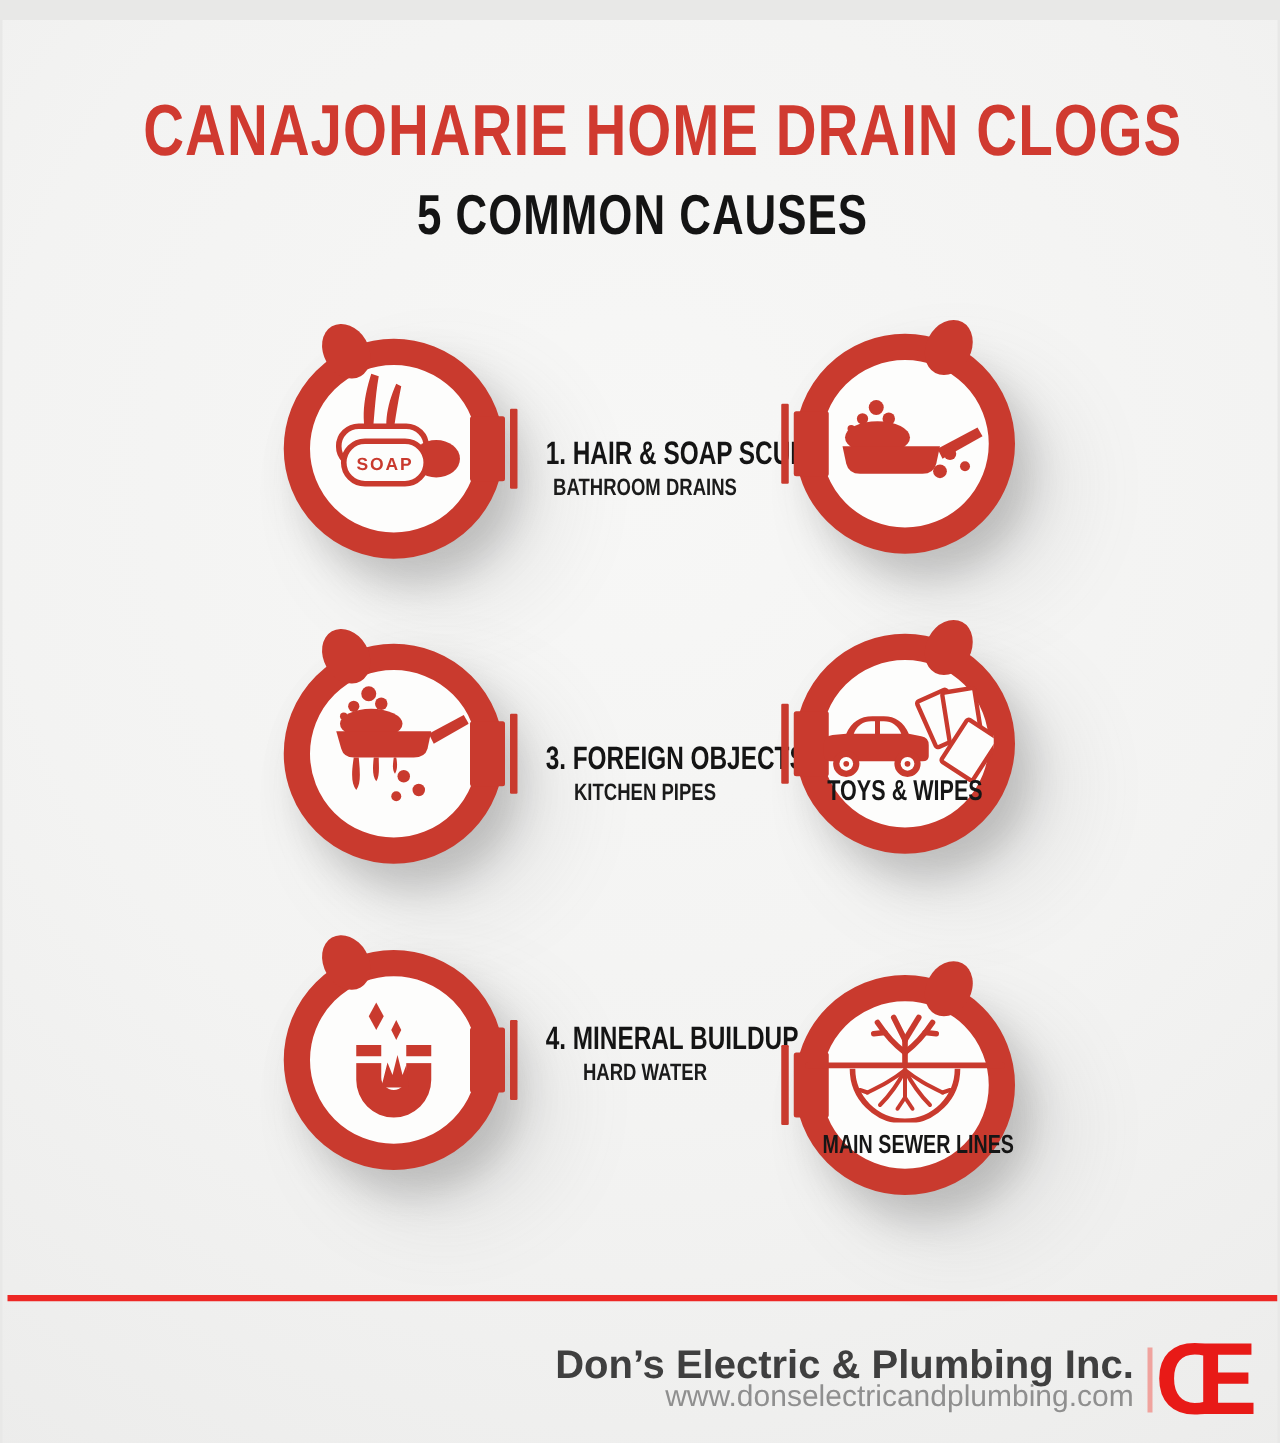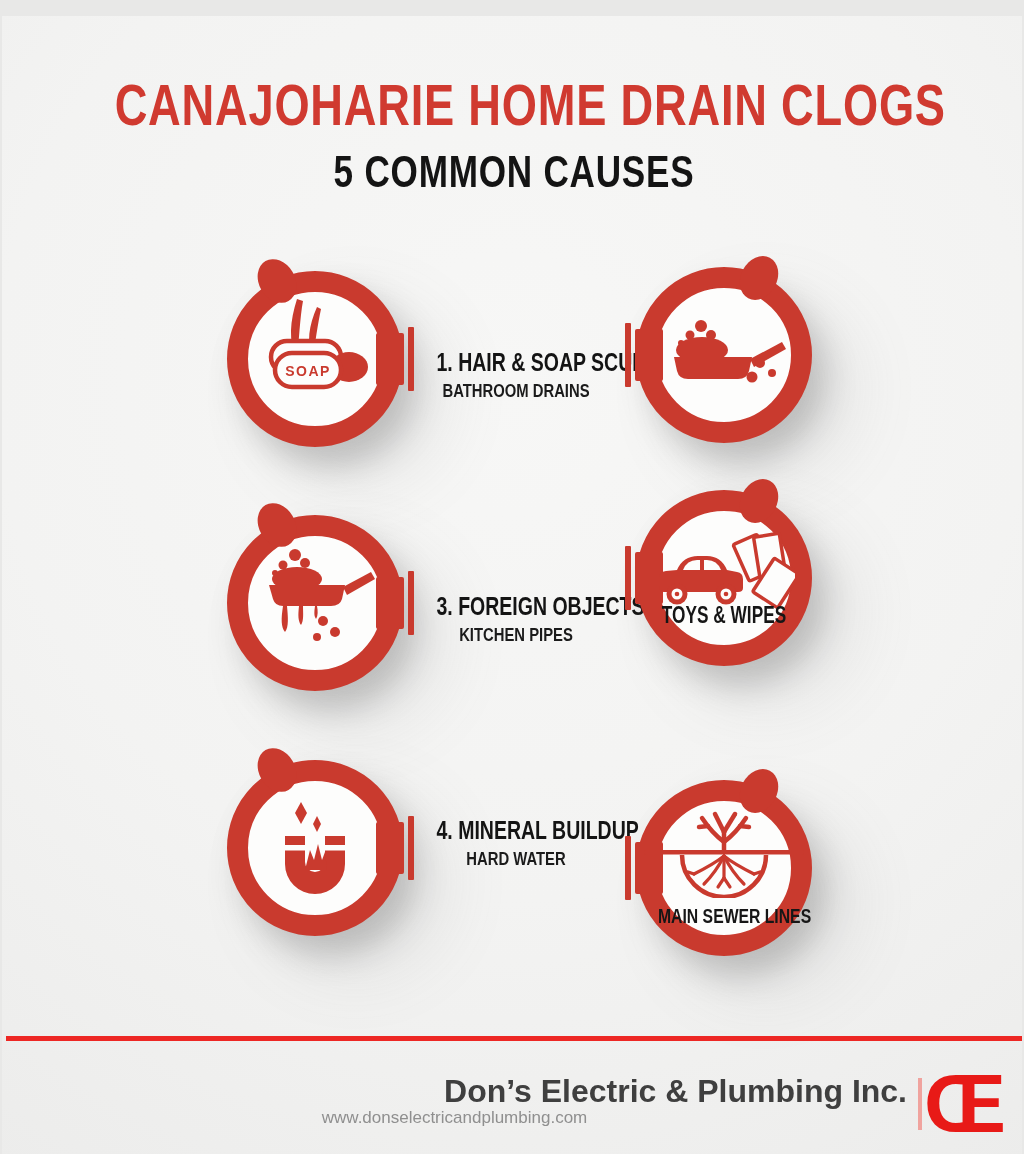--- a/index.html
+++ b/index.html
@@ -55,22 +55,22 @@
     color:#1b1b1b; font-size:19px; font-weight:700; line-height:26px;
     white-space:nowrap; transform:scaleX(.78); transform-origin:50% 50%;
   }
   
   .footer-line{position:absolute; left:4px; top:1020px; width:1016px; height:5px; background:#ed2724;}
   .footer-company{
     position:absolute; top:1060px; left:0; width:905px; text-align:right;
     color:#3f3f3f; font-size:32px; font-weight:700; line-height:30px; letter-spacing:0px;
   }
   .footer-url{
-    position:absolute; top:1090px; left:0; width:905px; text-align:center;
-    color:#8f8f8f; font-size:17px; font-weight:400; line-height:24px;
+    position:absolute; top:1090px; left:0; width:905px; text-align:right;
+    color:#8f8f8f; font-size:24px; font-weight:400; line-height:24px;
   }
   .footer-logo{
     position:absolute; left:916px; top:1052px; width:100px; height:72px;
     display:flex; align-items:center;
   }
   .logo-bar{width:4px; height:52px; background:#f0a39e; margin-right:2px;}
   .logo-glyph{
     color:#e81a17; font-size:82px; font-weight:900; line-height:66px;
     font-family:"Liberation Sans", sans-serif; letter-spacing:-2px;
   }
@@ -146,21 +146,21 @@
           <circle cx="76" cy="89" r="5"></circle>
           <circle cx="58" cy="94" r="4"></circle>
       </svg>
     </div>
   </div>
   <div class="label-block" style="left:408px;top:574px">
     <div class="label-main">3. FOREIGN OBJECTS</div>
     <div class="label-sub">KITCHEN PIPES</div>
   </div>
 
-  <div class="bubble right" style="left:634px;top:474px">
+  <div class="bubble right" style="left:634px;top:491px">
     <div class="ring"></div>
     <div class="oval"></div>
     <div class="tab-rect"></div>
     <div class="tab-bar"></div>
     <div class="icon" style="left:17px;top:40px;width:142px;height:90px">
       <svg viewBox="0 0 142 90">
         <g transform="translate(100,30) rotate(-24)">
             <rect x="-12" y="-22" width="26" height="40" rx="2" fill="#fdfdfc" stroke="#c93a2e" stroke-width="3.5"></rect>
           </g>
         <g transform="translate(117,28) rotate(-9)">

